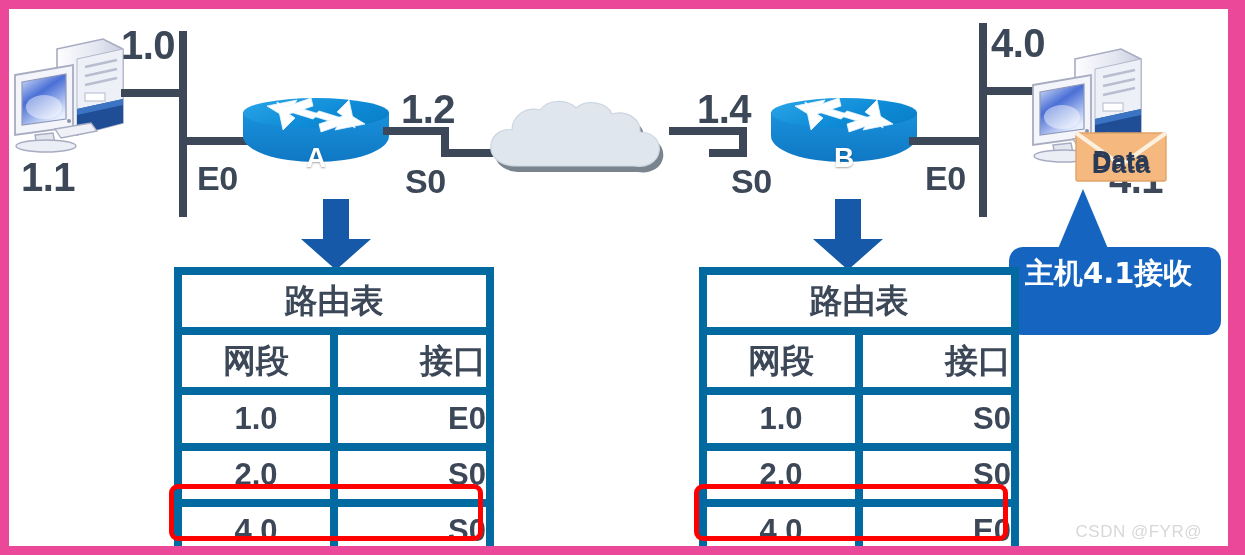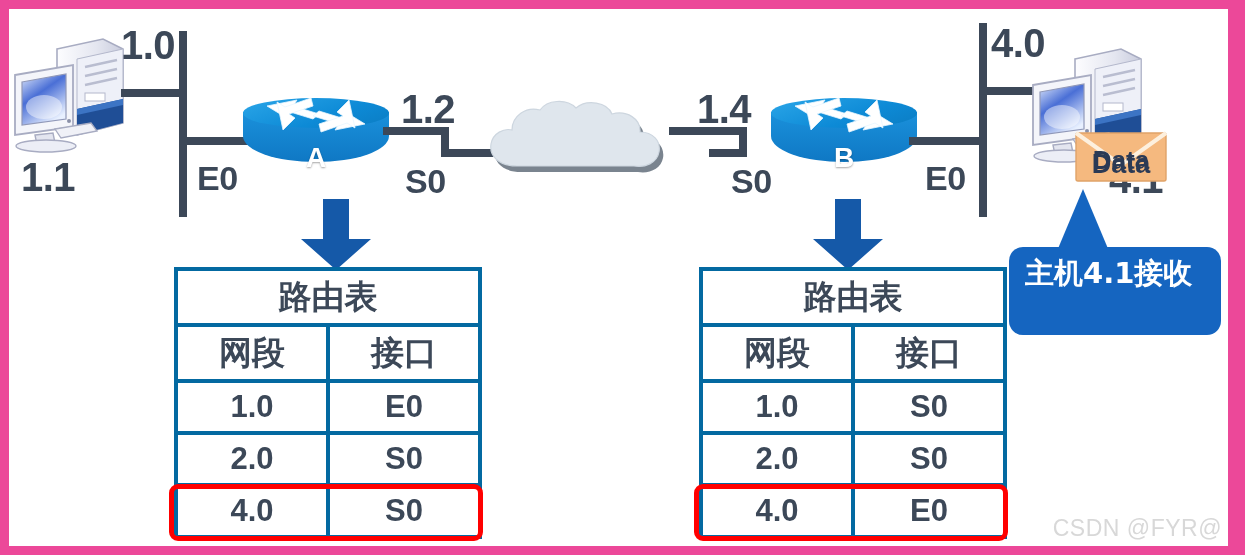--- a/index.html
+++ b/index.html
@@ -32,48 +32,48 @@
   .r-arrows{position:absolute;left:20px;top:-2px;width:106px;height:38px;}
 
   
   .cloud{position:absolute;}
 
   
   .dn-arrow{position:absolute;}
 
   
   .rtable{position:absolute;border-collapse:collapse;background:#fff;}
-  .rtable td{border:4px solid #0369a1;color:#3c4858;font-weight:bold;
+  .rtable td{border:8px solid #0369a1;color:#3c4858;font-weight:bold;
              text-align:center;font-size:31px;padding:0;height:48px;
              font-family:"Liberation Sans","DejaVu Sans",sans-serif;}
   .rtable td.title{font-size:33px;height:52px;}
   .rtable td.hdr{font-size:33px;height:52px;}
   .rtable td.c1{width:148px;}
-  .rtable td.c2{width:148px;}
+  .rtable td.c2{width:148px;text-align:right;}
   .hl-box{position:absolute;border:5px solid #ff0000;border-radius:9px;
           pointer-events:none;box-sizing:border-box;}
 
   
   .pc{position:absolute;}
 
   
   .envelope{position:absolute;}
 
   
   .callout{position:absolute;background:#1565c0;border-radius:14px;
            color:#ffffff;font-weight:bold;font-size:29px;line-height:1.12;
            padding:10px 14px 12px 16px;box-sizing:border-box;
            font-family:"DejaVu Sans","Liberation Sans",sans-serif;}
   .callout-tail{position:absolute;width:0;height:0;
                 border-left:26px solid transparent;border-right:26px solid transparent;
                 border-bottom:62px solid #1565c0;}
 
   
-  .watermark{position:absolute;right:6px;bottom:4px;color:#d8d8d8;
-             font-size:23px;font-weight:normal;letter-spacing:.5px;
+  .watermark{position:absolute;right:26px;bottom:4px;color:#d8d8d8;
+             font-size:17px;font-weight:normal;letter-spacing:.5px;
              font-family:"Liberation Sans",sans-serif;}
 </style>
 </head>
 <body>
 
 <div id="frame">
  <div id="canvas">
 
   <div class="pc" style="left:2px;top:22px;width:122px;height:122px;">
     <svg width="122" height="122" viewBox="0 0 122 122">

